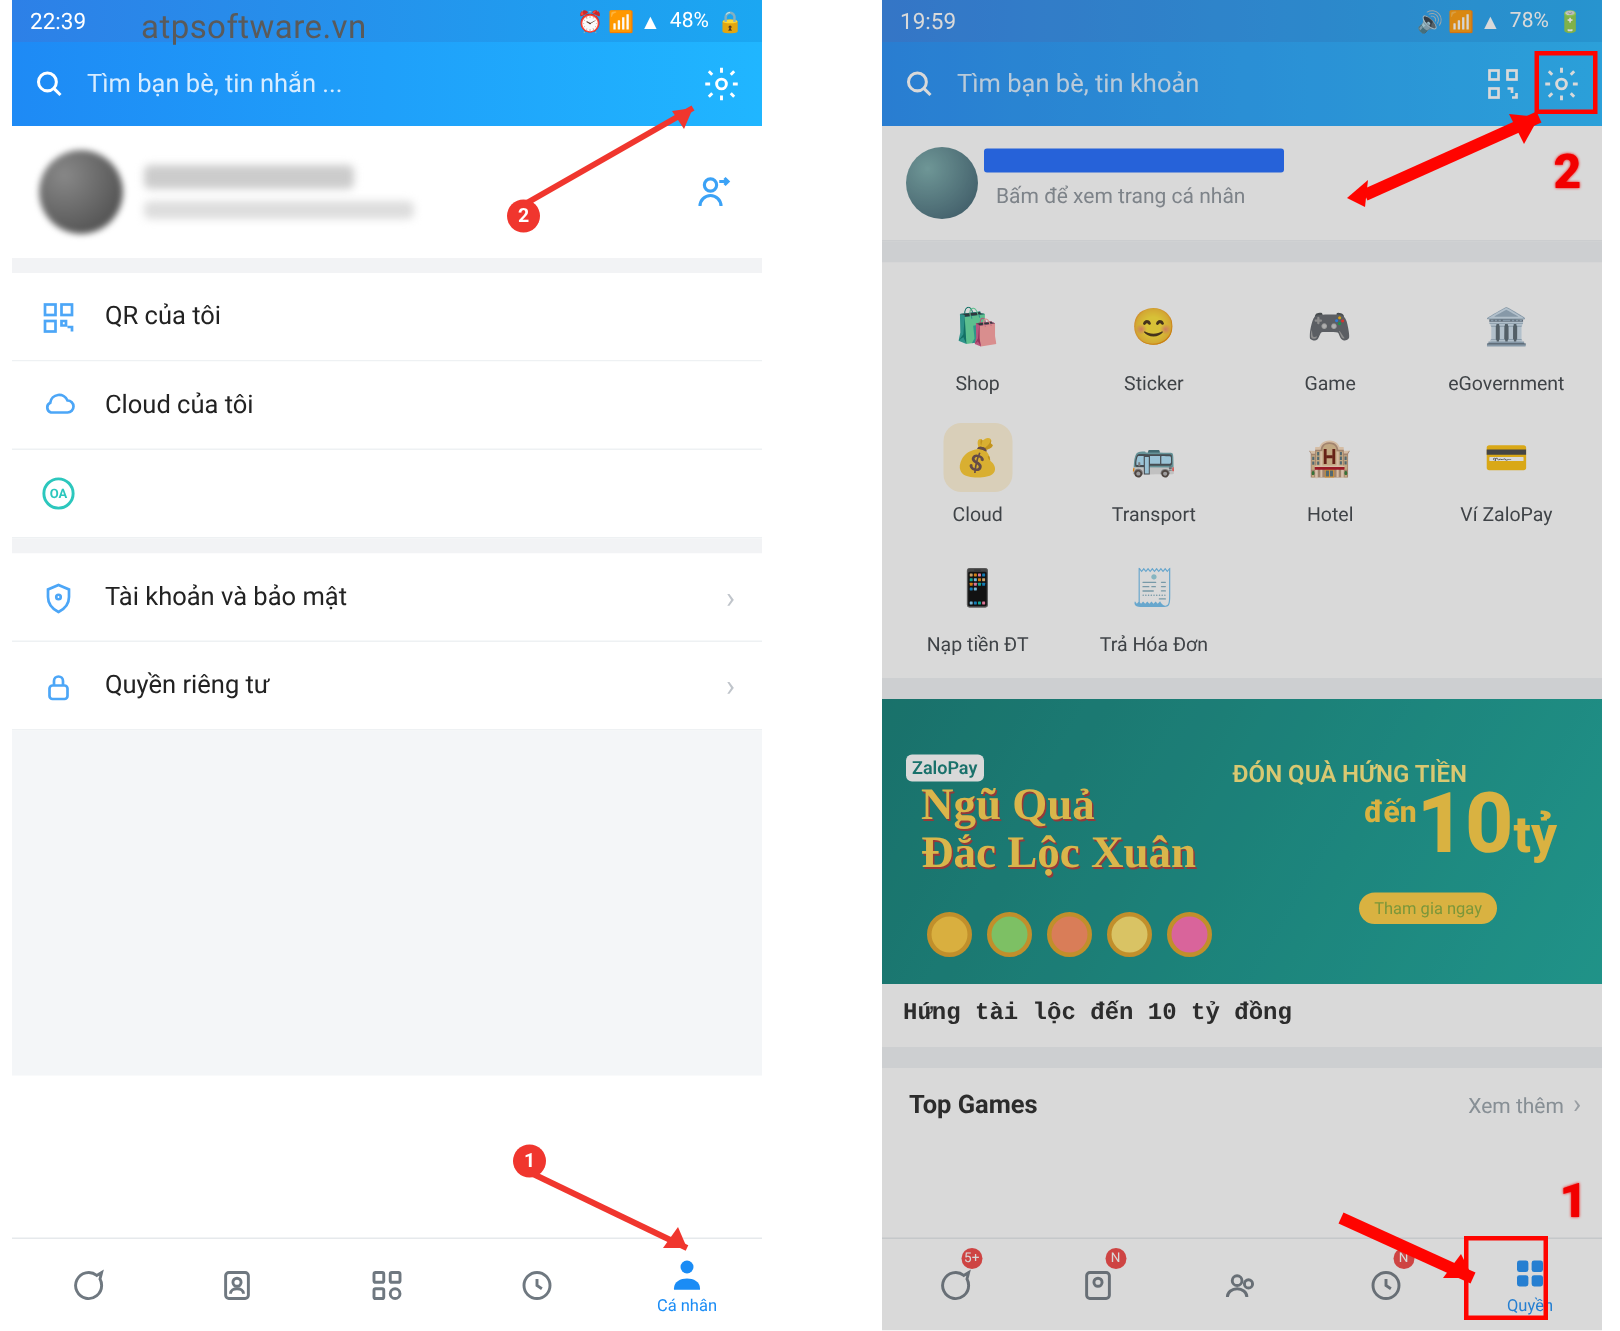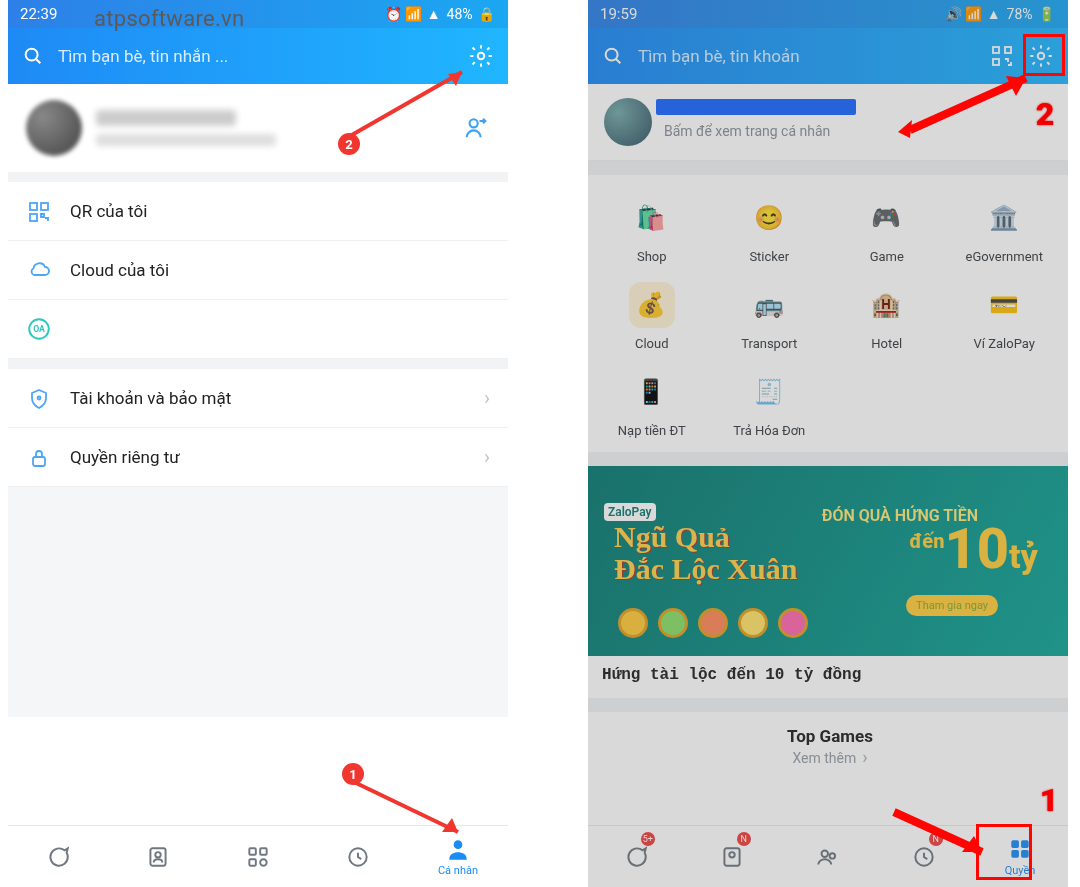--- a/index.html
+++ b/index.html
@@ -54,21 +54,21 @@
   .banner .big { position:absolute; top:54px; left:26px; color:#ffd24a; font-family: cursive; font-size:30px; font-weight:700; text-shadow:1px 1px 0 #a33;}
   .banner .big2 { position:absolute; top:86px; left:26px; color:#ffd24a; font-family: cursive; font-size:30px; font-weight:700;text-shadow:1px 1px 0 #a33;}
   .banner .r { position:absolute; right:90px; top:40px; color:#ffe97a; font-size:16px; font-weight:600;}
   .banner .num { position:absolute; right:30px; top:50px; color:#ffce3d; font-size:56px; font-weight:800;}
   .banner .btn { position:absolute; right:70px; bottom:40px; background:#ffce3d; color:#8a3; font-size:11px; padding:4px 10px; border-radius:12px;}
   .banner .coins { position:absolute; left:30px; bottom:18px; display:flex; gap:10px;}
   .coin { width:30px; height:30px; border-radius:50%; background:#ffca3a; border:3px solid #e0a020;}
   .promo { background:#fff; padding:10px 14px 14px 14px;}
   .promo .t { color:#222; font-size:16px; font-weight:600;font-family:Liberation Mono, monospace;}
   .promo .s { color:#93989e; font-size:13px; margin-top:4px;}
-  .topg { background:#fff; padding:14px 14px 6px 18px; display:flex; justify-content:space-between; align-items:center;flex-direction:column;}
+  .topg { background:#fff; padding:14px 14px 6px 18px; display:flex; justify-content:space-between; align-items:center;}
   .topg .tt { font-size:17px; font-weight:700; color:#222;}
   .topg .arr { color:#aeb4ba; font-size:18px;}
   .xem { color:#96a0a8; font-size:14px; margin-right:6px;}
   
   .marker { position:absolute; width:22px; height:22px; background:#f0362e; border-radius:50%; color:#fff; font-size:13px; font-weight:700; display:flex; align-items:center; justify-content:center; z-index:20;}
   .marker.big { width:34px; height:44px; border-radius:8px; font-size:32px; background:transparent; color:#f20000; font-weight:900; text-shadow:0 0 2px #f20000;}
   .arrow { position:absolute; z-index:19; }
   .redbox { position:absolute; border:3px solid #ff0400; z-index:18; }
   svg { display:block; }
 </style>

